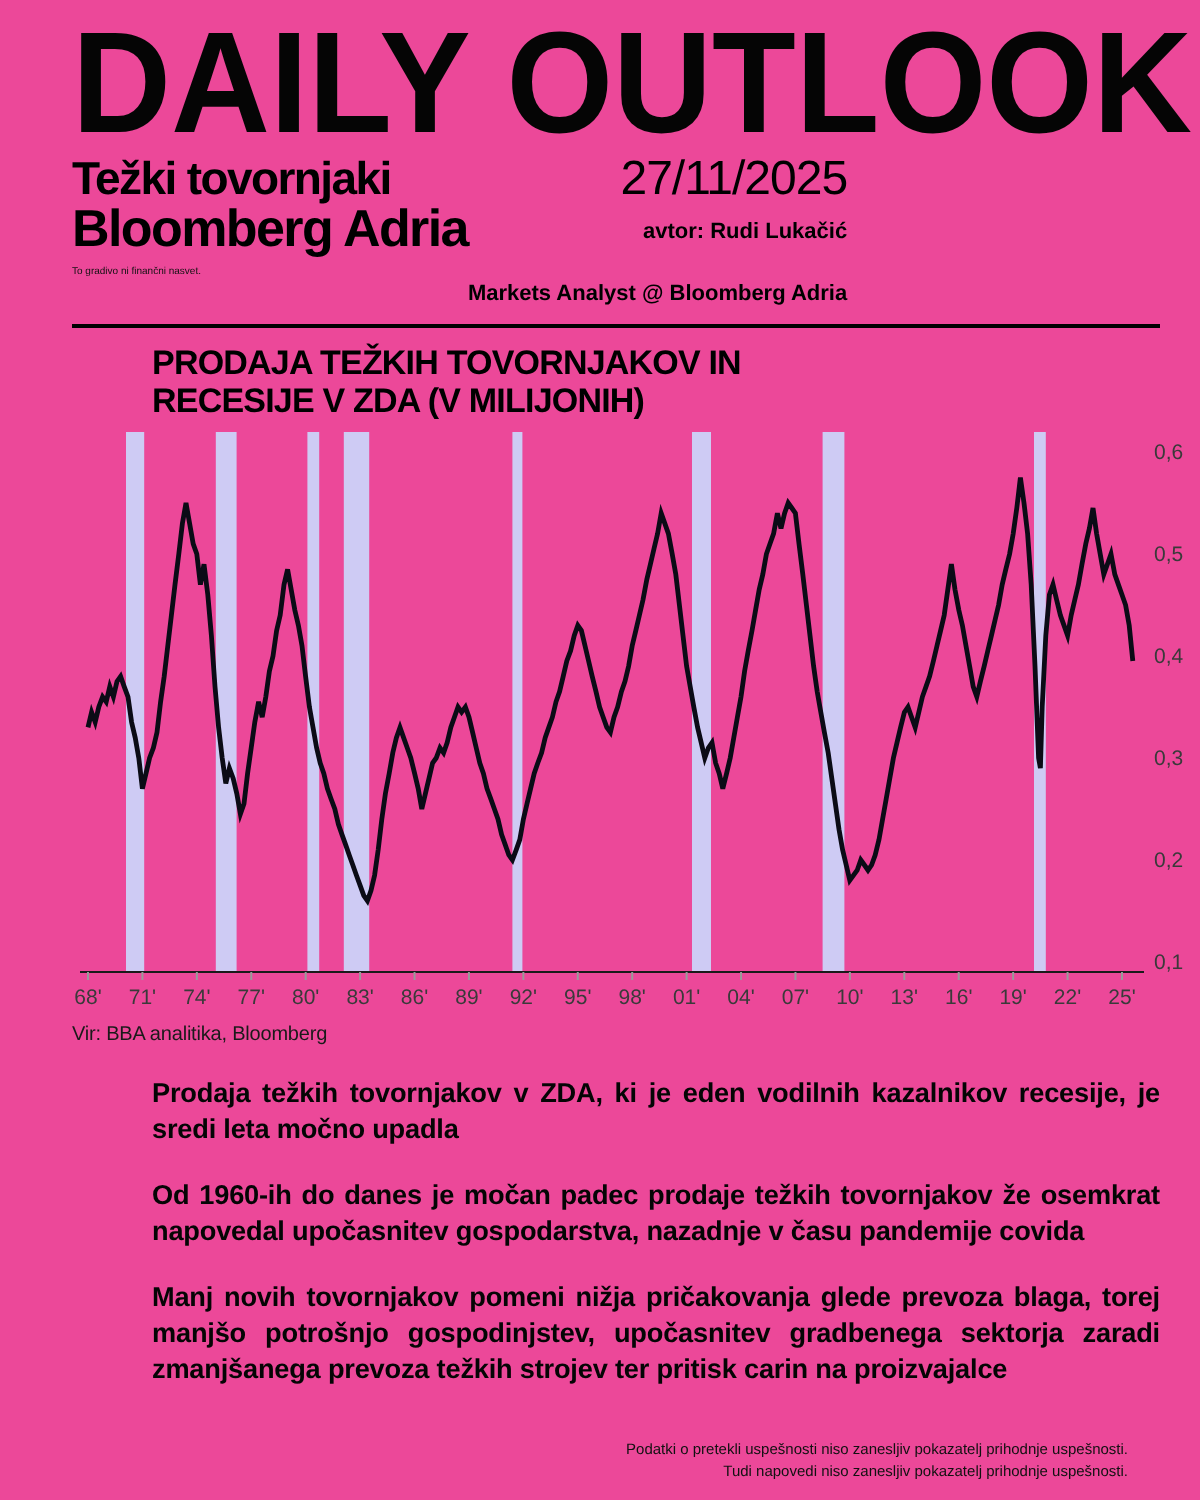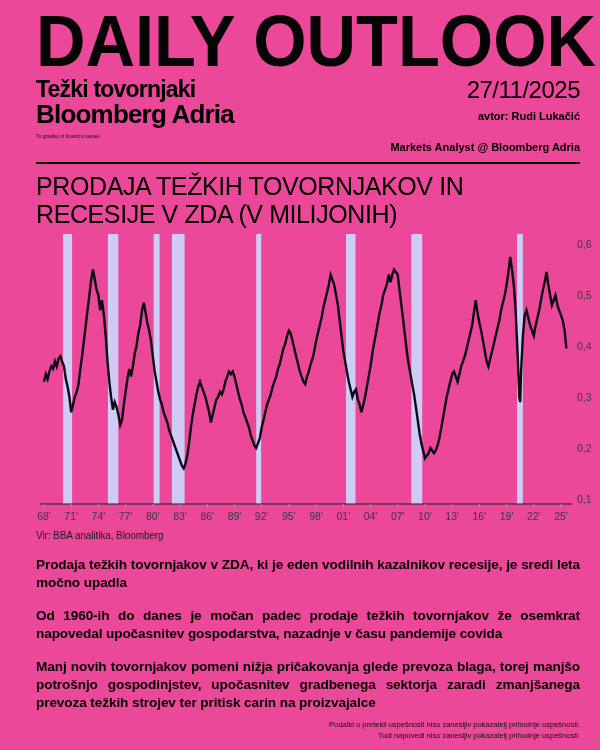--- a/index.html
+++ b/index.html
@@ -4,41 +4,41 @@
 <style>
   * { margin:0; padding:0; box-sizing:border-box; }
   html,body { background:#ffffff; }
   .page {
     position:relative; width:600px; height:750px; background:#ec4899;
     font-family:"Liberation Sans", sans-serif; color:#000; overflow:hidden;
     padding:12px 20px 0 36px;
   }
   .masthead-svg { display:block; }
   .masthead-svg text { font-family:"Liberation Sans", sans-serif; font-weight:bold; fill:#050505; }
-  .subhead { display:flex; justify-content:space-between; align-items:flex-start; margin-top:4px;gap:40px; }
+  .subhead { display:flex; align-items:flex-start; margin-top:4px; }
   .topic { font-size:23px; font-weight:bold; letter-spacing:-0.8px; line-height:1.02; }
   .brand { font-size:26px; font-weight:bold; letter-spacing:-0.8px; line-height:1.05; }
   .tiny-disclaimer { font-size:5px; color:#111; margin-top:4px; letter-spacing:0; }
   .meta { text-align:right; }
   .date { font-size:24px; font-weight:normal; letter-spacing:-0.5px; line-height:1.0; }
   .author1 { font-size:11px; font-weight:bold; margin-top:8px; }
   .author2 { font-size:11px; font-weight:bold; margin-top:19px; }
   .rule { border:none; border-top:2px solid #000; margin-top:9px; }
-  .chart-title { margin-top:8px; font-size:25px; font-weight:normal; letter-spacing:-0.4px; line-height:1.12; }
+  .chart-title { margin-top:8px; font-size:17px; font-weight:bold; letter-spacing:-0.4px; line-height:1.12;margin-left:40px; }
   .chart-wrap { margin-top:4px; }
   .chart-wrap svg { display:block; }
   .chart-wrap text { font-family:"Liberation Sans", sans-serif; }
   .source { font-size:10px; font-weight:normal; color:#1a1a1a; margin-top:6px; letter-spacing:-0.1px; }
-  .body-copy { margin-top:15px; }
+  .body-copy { margin-top:15px;margin-left:40px; }
   .body-copy p {
     font-size:13.6px; font-weight:bold; letter-spacing:-0.1px;
     line-height:1.32; text-align:justify; margin-bottom:15px; color:#050505;
   }
   .footnote {
-    position:absolute; right:20px; bottom:8px; text-align:right;
+    position:absolute; right:36px; bottom:8px; text-align:right;
     font-size:7.5px; line-height:1.45; color:#111;
   }
 </style>
 </head>
 <body>
 
 <div class="page">
 
   <svg class="masthead-svg" width="560" height="62" viewBox="0 0 560 62">
     <text x="0" y="54" font-size="72" textLength="560" lengthAdjust="spacingAndGlyphs">DAILY OUTLOOK</text>

